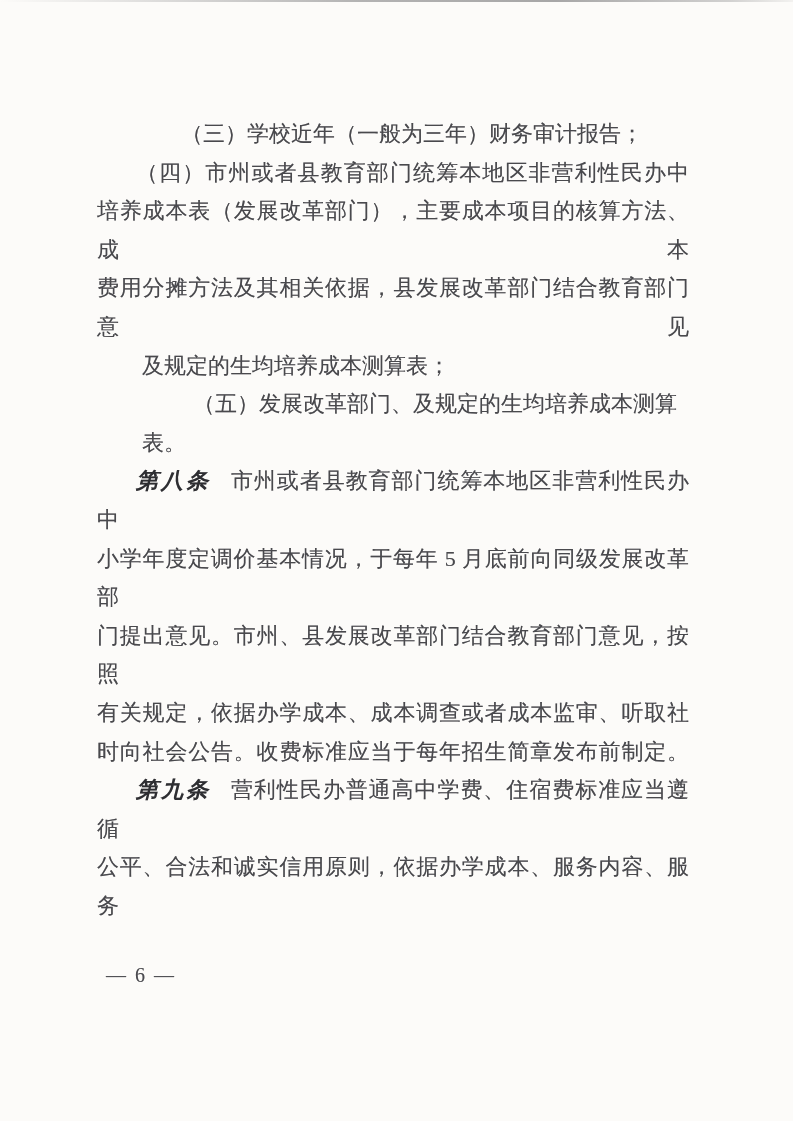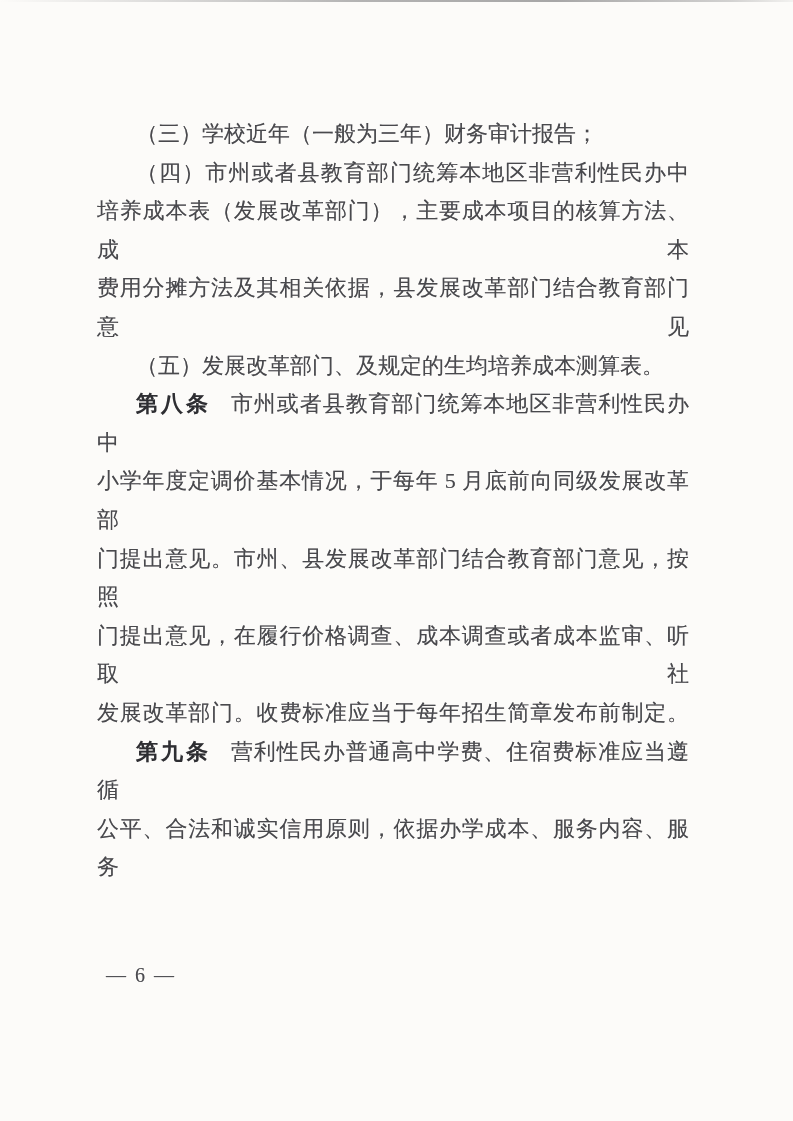--- a/index.html
+++ b/index.html
@@ -40,29 +40,31 @@
     text-shadow: 0 0 0.6px rgba(90,90,95,0.5);
   }
   .line {
     text-align: justify;
     text-align-last: justify;
     white-space: normal;
   }
   .line.short {
     text-align: center;
     text-align-last: left;
+    margin-left: 45px;
   }
   .line.indent {
     text-indent: 39px;
   }
   .term {
     font-weight: 700;
     color: #2e2e32;
     margin-right: 20px;
     letter-spacing: 2px;
+    font-style: italic;
   }
   .page-number {
     position: absolute;
     left: 106px;
     top: 964px;
     font-size: 20px;
     letter-spacing: 2px;
     color: #4b4b50;
     text-shadow: 0 0 0.5px rgba(90,90,95,0.45);
   }
@@ -76,33 +78,34 @@
   <div class="content">
 
     <div>
       <div class="line indent short">（三）学校近年（一般为三年）财务审计报告；</div>
     </div>
 
     <div>
       <div class="line indent">（四）市州或者县教育部门统筹本地区非营利性民办中</div>
       <div class="line">培养成本表（发展改革部门），主要成本项目的核算方法、成本</div>
       <div class="line">费用分摊方法及其相关依据，县发展改革部门结合教育部门意见</div>
+      <div class="line short">及规定的生均培养成本测算表；</div>
     </div>
 
     <div>
       <div class="line indent short">（五）发展改革部门、及规定的生均培养成本测算表。</div>
     </div>
 
 
     <div>
       <div class="line indent"><span class="term">第八条</span><span>市州或者县教育部门统筹本地区非营利性民办中</span></div>
       <div class="line">小学年度定调价基本情况，于每年 5 月底前向同级发展改革部</div>
       <div class="line">门提出意见。市州、县发展改革部门结合教育部门意见，按照</div>
-      <div class="line">门提出意见，在履行价格调查、成本调查或者成本监审、听取社</div>
-      <div class="line">发展改革部门。收费标准应当于每年招生简章发布前制定。</div>
+      <div class="line">有关规定，依据办学成本、成本调查或者成本监审、听取社</div>
+      <div class="line">时向社会公告。收费标准应当于每年招生简章发布前制定。</div>
     </div>
 
     <div>
       <div class="line indent"><span class="term">第九条</span><span>营利性民办普通高中学费、住宿费标准应当遵循</span></div>
       <div class="line">公平、合法和诚实信用原则，依据办学成本、服务内容、服务</div>
 
     </div>
 
   </div>
 

